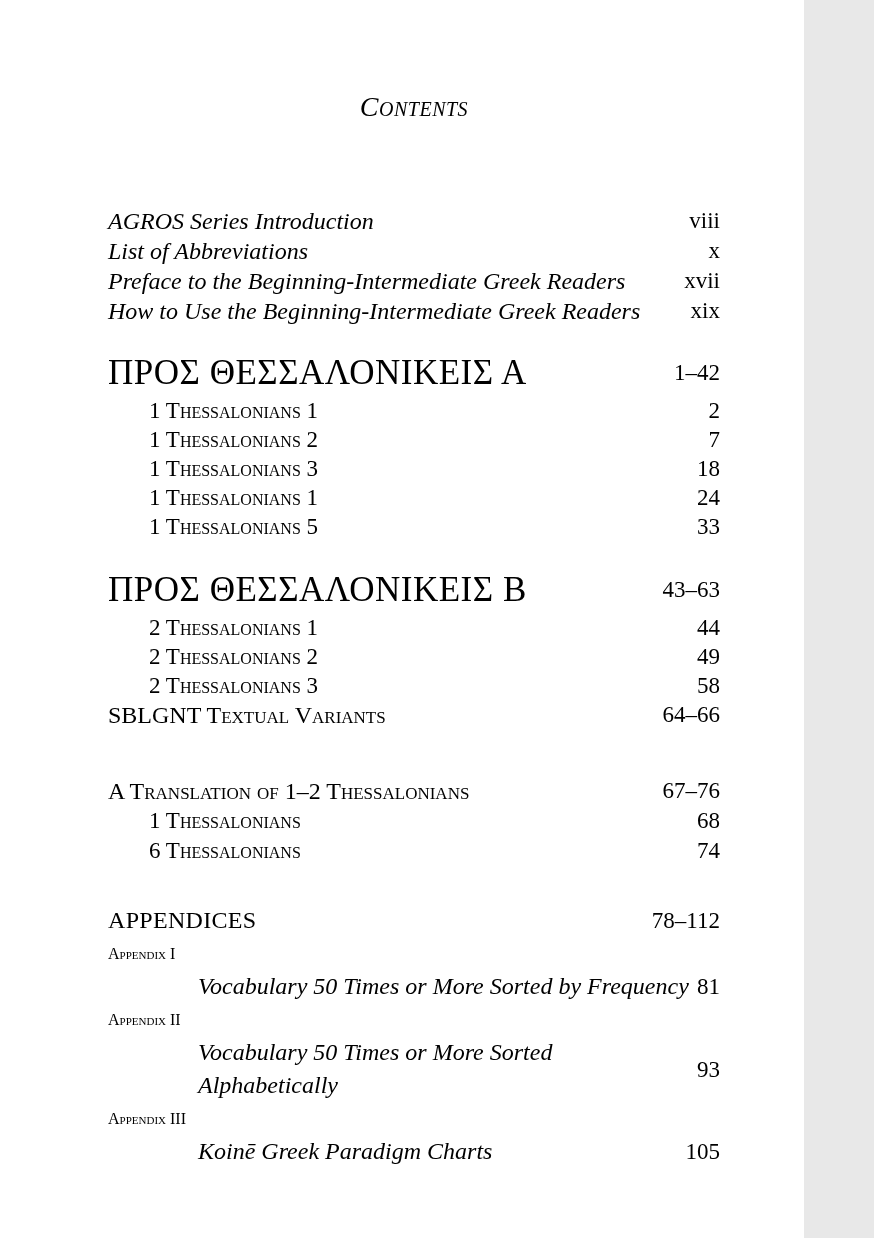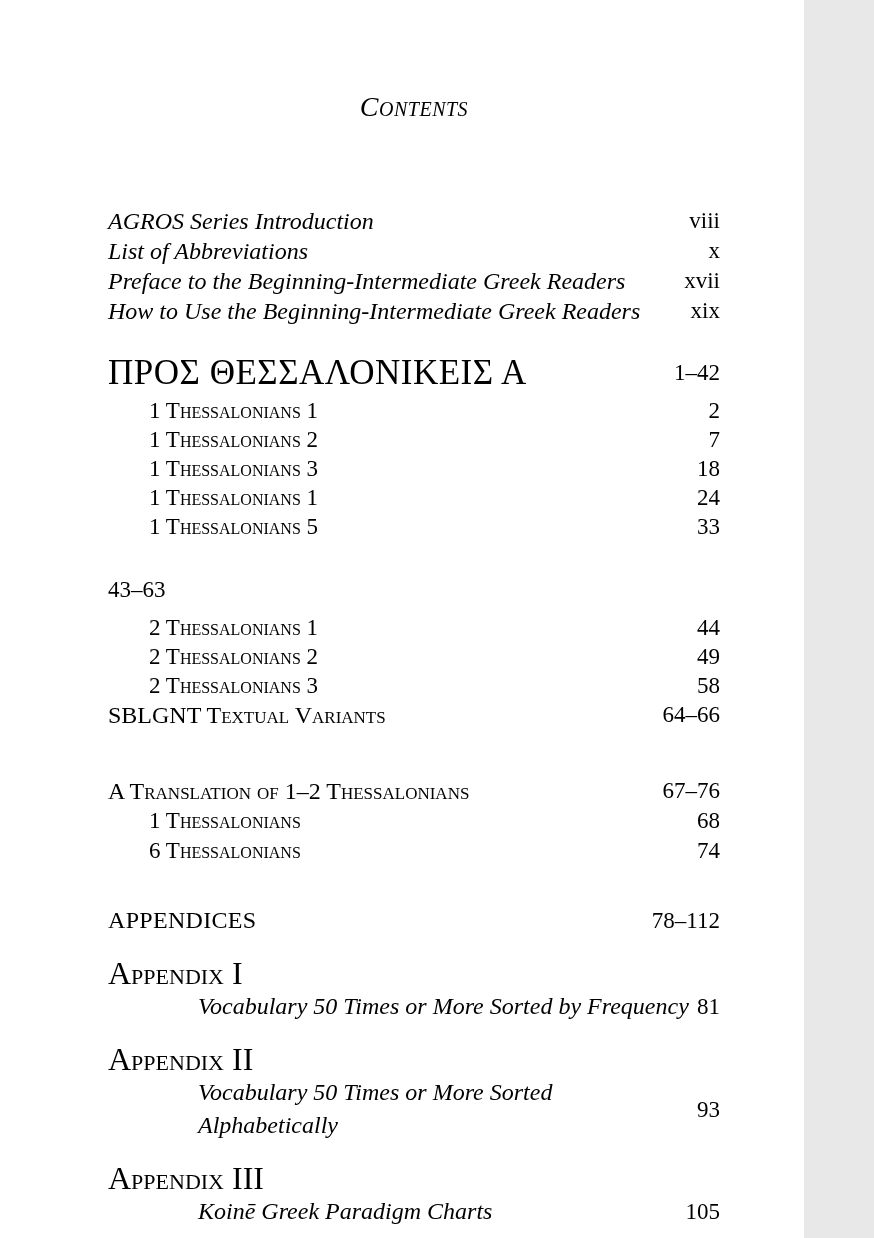--- a/index.html
+++ b/index.html
@@ -47,21 +47,21 @@
 
   .sblgnt-row { line-height: 30px; font-size: 24px; }
 
   .translation { margin-top: 46px; }
   .trans-heading-row { line-height: 30px; font-size: 24px; }
   .translation .entry-row { line-height: 30px; }
 
   .appendices { margin-top: 38px; }
   .appendices-heading-row { line-height: 33px; font-size: 24px; }
   .caps { letter-spacing: 0.3px; }
-  .app-heading-row { line-height: 33px; font-size: 32px; margin-top: 20px; }
+  .app-heading-row { line-height: 33px; font-size: 16px; }
   .app-title-row { line-height: 33px; font-size: 24px; }
   .indent2 { padding-left: 90px; }
   .it { font-style: italic; }
 </style>
 </head>
 <body>
 
 <div class="page">
 
   <h1 class="title">Contents</h1>
@@ -107,20 +107,21 @@
       <span class="page-num">24</span>
     </div>
     <div class="row entry-row">
       <span class="indent1 sc">1 Thessalonians 5</span>
       <span class="page-num">33</span>
     </div>
   </div>
 
   <div class="section-b">
     <div class="row greek-heading-row">
+      <span class="greek-heading">ΠΡΟΣ ΘΕΣΣΑΛΟΝΙΚΕΙΣ Β</span>
       <span class="range">43–63</span>
     </div>
     <div class="row entry-row">
       <span class="indent1 sc">2 Thessalonians 1</span>
       <span class="page-num">44</span>
     </div>
     <div class="row entry-row">
       <span class="indent1 sc">2 Thessalonians 2</span>
       <span class="page-num">49</span>
     </div>

